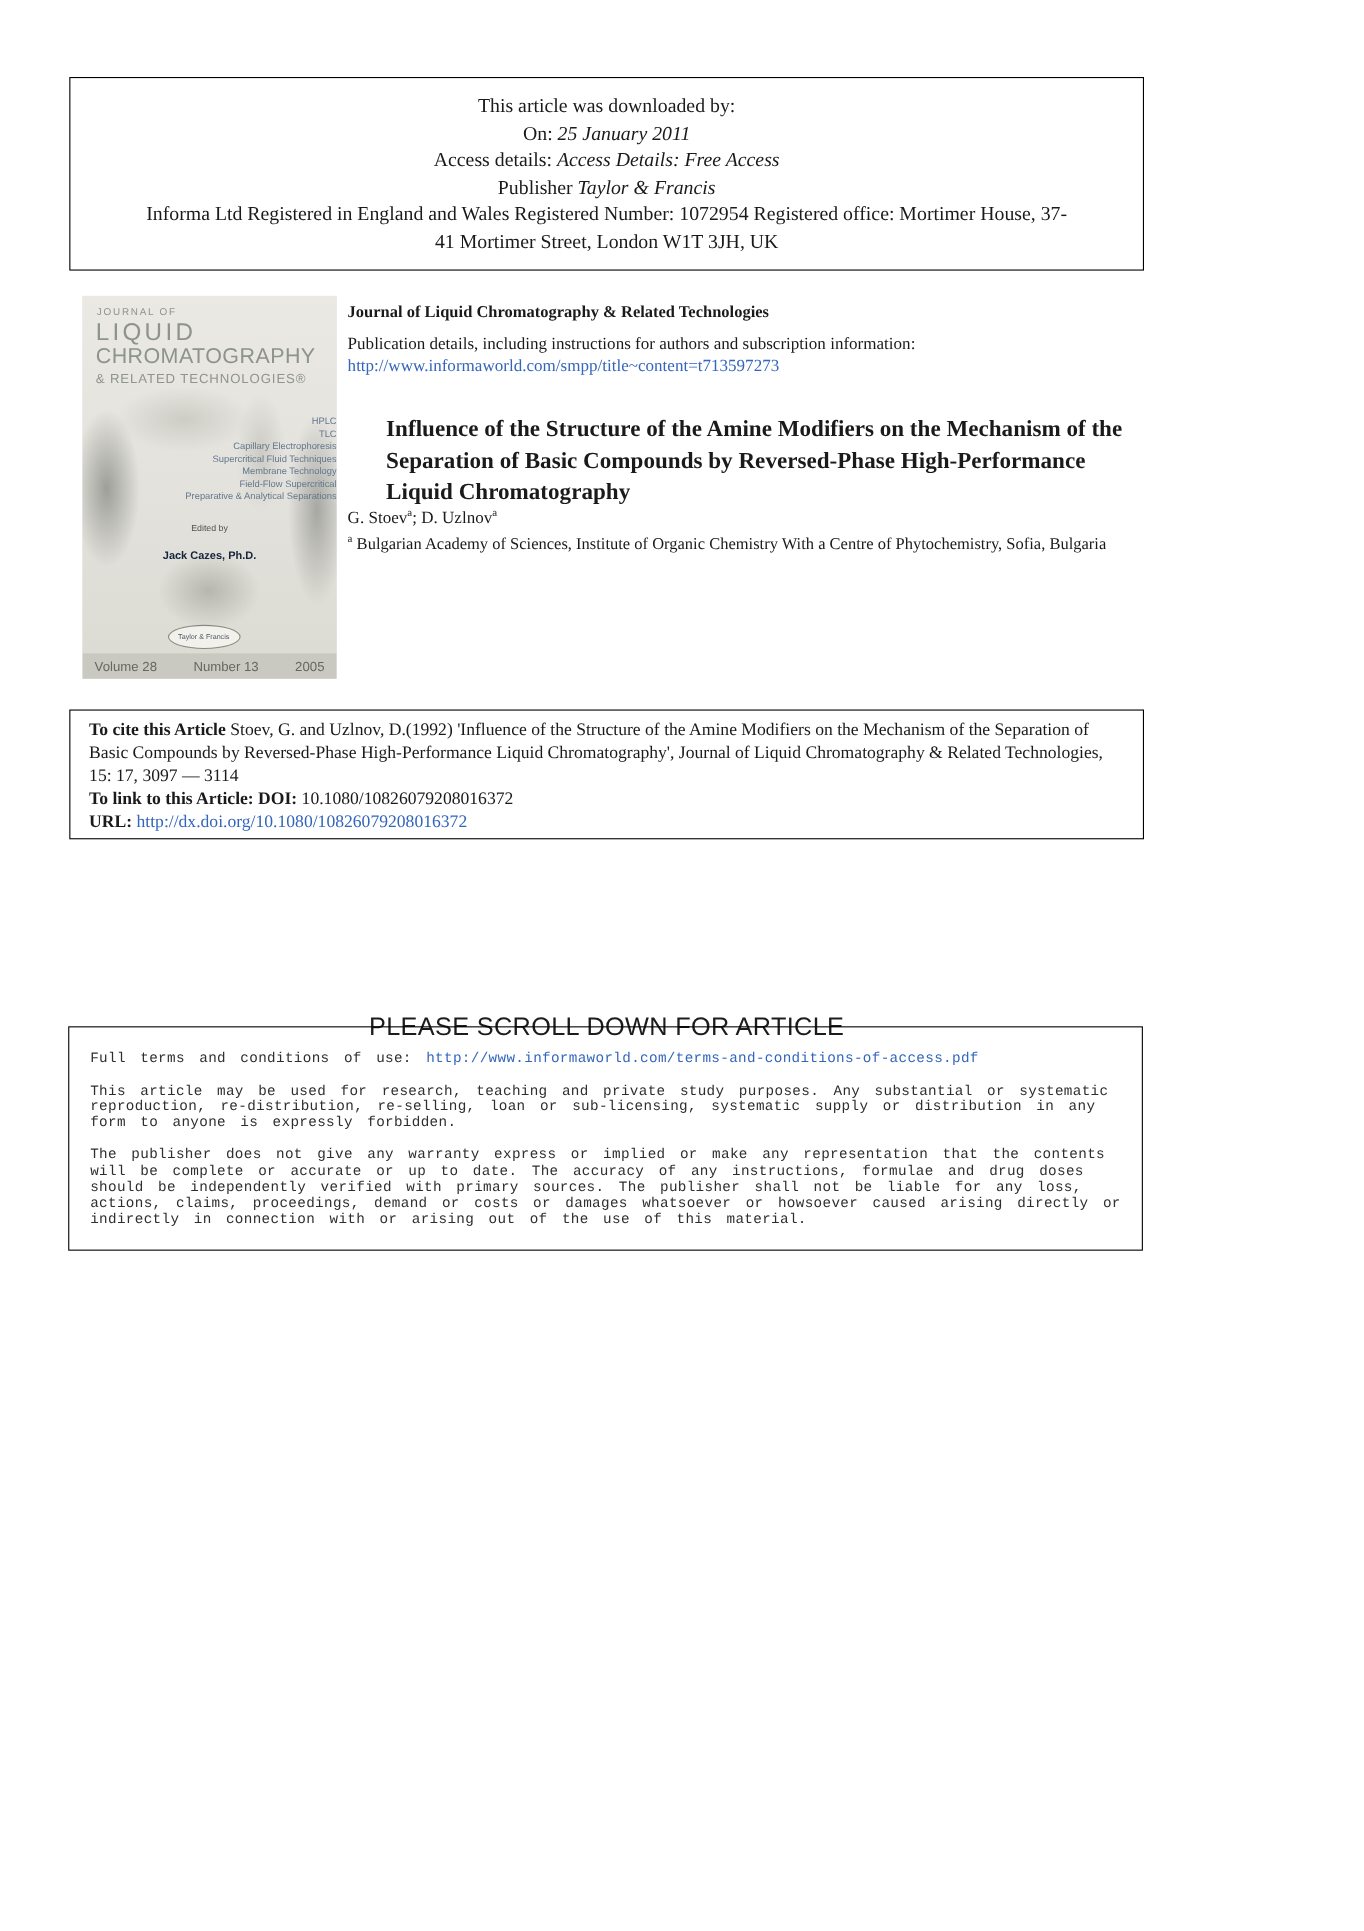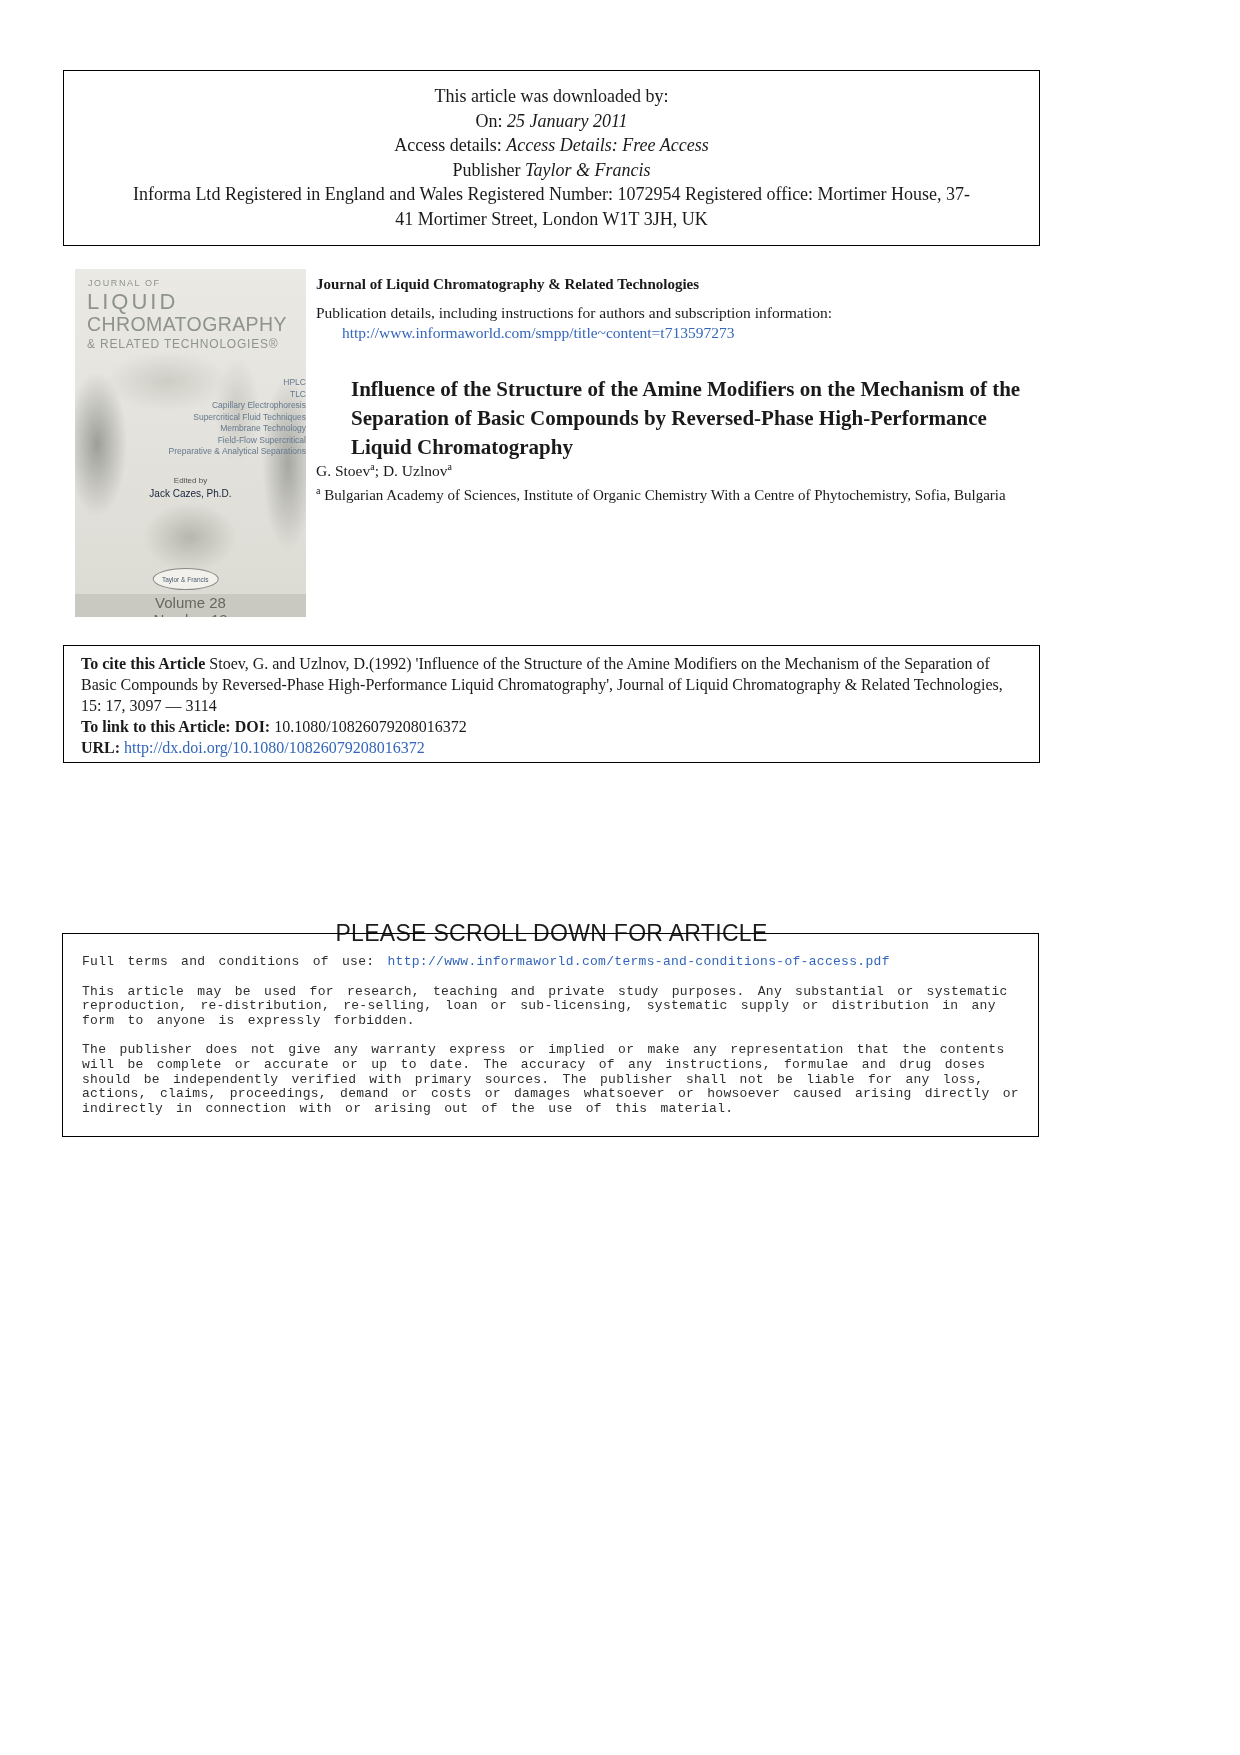--- a/index.html
+++ b/index.html
@@ -25,31 +25,31 @@
       radial-gradient(30px 72px at 162px 142px, rgba(130,130,120,.25), transparent 75%),
       linear-gradient(180deg, #eae9e4 0%, #e2e1db 55%, #dbdad3 100%);
     font-family:"Liberation Sans", sans-serif;
   }
   .cover-kicker { position:absolute; left:13px; top:9px; font-size:9px; letter-spacing:1.6px; color:#8f938d; }
   .cover-t1 { position:absolute; left:12px; top:20px; font-size:22px; letter-spacing:3px; color:#8e938c; }
   .cover-t2 { position:absolute; left:12px; top:44px; font-size:19.5px; letter-spacing:.4px; color:#8e938c;text-align:right; }
   .cover-t3 { position:absolute; left:12px; top:68px; font-size:12px; letter-spacing:.8px; color:#8f948e; }
   .cover-topics { position:absolute; left:0; top:108px; width:100%; text-align:right; font-size:8.5px; line-height:11.5px; color:#64788e; }
   .cover-edited { position:absolute; left:0; top:207px; width:100%; text-align:center; font-size:8px; color:#55514b; }
-  .cover-editor { margin-top:3px; font-size:10px; font-weight:normal; color:#15233c; }
+  .cover-editor { margin-top:15px; font-size:10px; font-weight:bold; color:#15233c; }
   .cover-logo { position:absolute; left:50%; top:299px; transform:translateX(-58%); width:66px; height:22px;
     border:1px solid #8a8a84; border-radius:50%; background:#f2f1ec; display:flex; align-items:center; justify-content:center;
     font-size:6.5px; color:#4d5a6a; text-align:center; }
   .cover-footer { position:absolute; left:0; bottom:0; width:100%; height:23px; background:#c9c9c2;
-    display:flex; align-items:center; justify-content:space-between; padding:0 11px; font-size:15px; color:#67675f;flex-direction:column; }
+    display:flex; align-items:center; justify-content:space-between; padding:0 11px; font-size:12px; color:#67675f; }
 
   
   .journal-title { left:316px; top:276px; width:724px; font-size:15px; font-weight:bold; white-space:nowrap; }
   .pub-details { left:316px; top:304px; width:724px; font-size:15.5px; }
-  .pub-url { left:316px; top:324px; font-size:15.5px;margin-left:26px; }
+  .pub-url { left:316px; top:324px; font-size:15.5px; }
 
   .article-title { left:316px; top:375px; width:728px; font-size:21px; font-weight:bold; line-height:29px; }
   .article-title div { white-space:nowrap;margin-left:35px; }
   .authors { left:316px; top:462px; font-size:15.5px; }
   .affiliation { left:316px; top:485px; width:704px; font-size:15px; line-height:20.5px; }
   sup { font-size:10px; vertical-align:super; line-height:0; }
 
   
   .citation-box { left:63px; top:645px; width:977px; height:118px; padding:7px 17px; font-size:16px; line-height:21px; overflow:hidden; }
   .citation-box b { font-weight:bold; }

